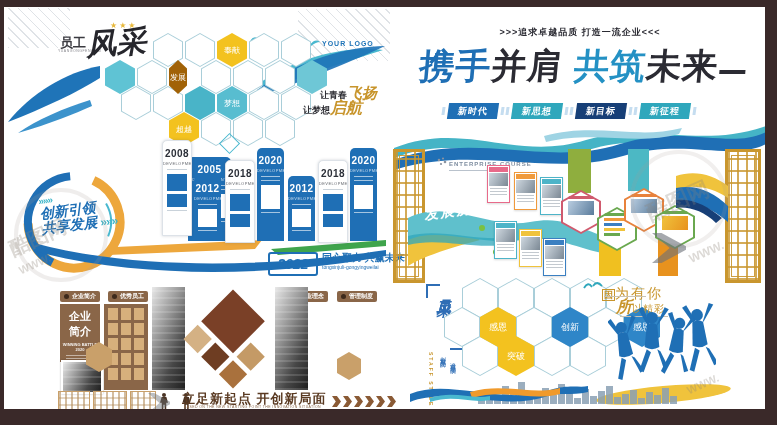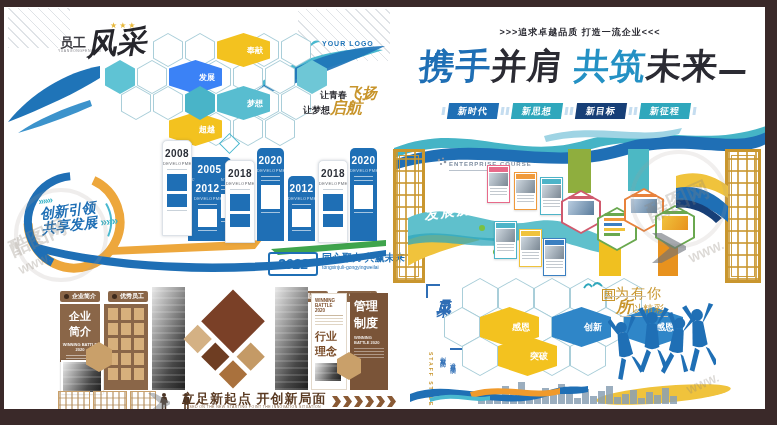--- a/index.html
+++ b/index.html
@@ -8,21 +8,21 @@
   .abs{position:absolute;}
   .t{position:absolute;line-height:1;white-space:nowrap;}
   .script{font-family:"DejaVu Serif",serif;font-style:italic;font-weight:bold;}
   
   .frame{background:#3a2929;z-index:60;}
   
   .hex{position:absolute;clip-path:polygon(50% 0,100% 25%,100% 75%,50% 100%,0 75%,0 25%);}
   .hex.o{background:#a9ced9;}
   .hex.o::after{content:"";position:absolute;inset:1px;background:#fff;
     clip-path:polygon(50% 0,100% 25%,100% 75%,50% 100%,0 75%,0 25%);}
-  .hex.fill{display:flex;align-items:center;justify-content:center;color:#fff;font-weight:bold;padding-left:23px;}
+  .hex.fill{display:flex;align-items:center;justify-content:center;color:#fff;font-weight:normal;}
   
   .tcol{position:absolute;border-radius:5px 5px 0 0;overflow:hidden;text-align:center;}
   .tcol.blue{background:#1f6fb5;color:#fff;}
   .tcol.white{background:#fff;border:1px solid #dde2e8;box-shadow:0 0 3px rgba(60,70,90,.25);color:#2b2f38;}
   .tcol .yr{font-weight:bold;font-size:10px;margin-top:7px;letter-spacing:.5px;}
   .tcol .dev{font-size:4px;opacity:.75;margin-top:2px;letter-spacing:.4px;}
   .tcol .ln{height:1px;margin:3px auto 0;width:70%;}
   .tcol.blue .ln{background:rgba(255,255,255,.6);}
   .tcol.white .ln{background:#c9d2da;}
   .tcol .ph{margin:4px auto 0;width:72%;}
@@ -112,21 +112,21 @@
         <div class="hex o" style="left: 121px; top: 86px; width: 30px; height: 34px;"></div>
         <div class="hex o" style="left: 153px; top: 86px; width: 30px; height: 34px;"></div>
         <div class="hex o" style="left: 249px; top: 86px; width: 30px; height: 34px;"></div>
         <div class="hex o" style="left: 281px; top: 86px; width: 30px; height: 34px;"></div>
         <div class="hex o" style="left: 201px; top: 112px; width: 30px; height: 34px;"></div>
         <div class="hex o" style="left: 233px; top: 112px; width: 30px; height: 34px;"></div>
         <div class="hex o" style="left: 265px; top: 112px; width: 30px; height: 34px;"></div>
       </div>
 
     <div class="hex fill" style="left: 217px; top: 33px; width: 30px; height: 34px; font-size: 8px; background: rgb(243, 194, 31);">奉献</div>
-    <div class="hex fill" style="left: 169px; top: 60px; width: 30px; height: 34px; font-size: 8px; background: #3b82f6;">发展</div>
+    <div class="hex fill" style="left: 169px; top: 60px; width: 18px; height: 34px; font-size: 8px; background: #a16207;">发展</div>
     <div class="hex fill" style="left: 217px; top: 86px; width: 30px; height: 34px; font-size: 8px; background: rgb(88, 189, 208);">梦想</div>
     <div class="hex fill" style="left: 169px; top: 112px; width: 30px; height: 34px; font-size: 8px; background: rgb(243, 194, 31);">超越</div>
     <div class="hex" style="left:105px;top:60px;width:30px;height:34px;background:#5fc3d4;"></div>
     <div class="hex" style="left:185px;top:86px;width:30px;height:34px;background:#49b4c8;"></div>
     <div class="hex" style="left:297px;top:60px;width:30px;height:34px;background:#6ec7d6;"></div>
 
     <div class="t" style="left:320px;top:86px;font-size:9px;font-weight:bold;color:#2e2e34;"><span>让青春</span><span class="script" style="font-size:15px;color:#c8952c;">飞扬</span></div>
     <div class="t" style="left:303px;top:100px;font-size:9px;font-weight:bold;color:#2e2e34;"><span>让梦想</span><span class="script" style="font-size:16px;color:#c8952c;">启航</span></div>
   </section>
 
@@ -393,39 +393,20 @@
 
     <div class="mosaic" style="left:198px;top:304px;">
       <div style="grid-area:1/1/3/3;background:#7a4027;"></div>
       <div style="grid-area:2/3;background:#c49a66;"></div>
       <div style="grid-area:3/1;background:#d4b184;"></div>
       <div style="grid-area:3/2;background:#6e3d22;"></div>
       <div style="grid-area:3/3;background:#a9713d;"></div>
     </div>
     <div class="abs photo" style="left:275px;top:287px;width:33px;height:103px;"></div>
 
-    <div class="abs" style="left:311px;top:293px;width:36px;height:97px;background:#fff;border:1px solid #e2d8ca;padding:4px 3px;box-sizing:border-box;text-align:left;">
-      <div style="font-size:4.5px;font-weight:bold;color:#7a4c28;">WINNING BATTLE 2020</div>
-      <div style="height:1px;background:#cbb9a0;margin:2px 0;"></div>
-      <div style="height:1px;background:#e0d5c4;margin:2px 0;"></div>
-      <div style="height:1px;background:#e0d5c4;margin:2px 0;"></div>
-      <div style="height:1px;background:#e0d5c4;margin:2px 0 4px;"></div>
-      <div style="font-size:11px;font-weight:bold;color:#7a4c28;">行业</div>
-      <div style="font-size:11px;font-weight:bold;color:#7a4c28;">理念</div>
-      <div class="photo" style="position:relative;width:26px;height:18px;margin-top:4px;"></div>
-    </div>
-    <div class="abs" style="left:350px;top:293px;width:38px;height:97px;background:#7a5438;color:#fff;padding:5px 4px;box-sizing:border-box;">
-      <div style="font-size:12px;font-weight:bold;">管理</div>
-      <div style="font-size:12px;font-weight:bold;">制度</div>
-      <div style="font-size:4px;margin-top:3px;opacity:.85;font-weight:bold;">WINNING BATTLE 2020</div>
-      <div style="height:1px;background:rgba(255,255,255,.4);margin:3px 0 0;"></div>
-      <div style="height:1px;background:rgba(255,255,255,.4);margin:2px 0 0;"></div>
-      <div style="height:1px;background:rgba(255,255,255,.4);margin:2px 0 0;"></div>
-      <div style="height:1px;background:rgba(255,255,255,.4);margin:2px 0 0;"></div>
-    </div>
     <div class="hex" style="left:337px;top:352px;width:24px;height:28px;background:#c9a06a;z-index:3;"></div>
 
     
     <div class="stamp" style="left:58px;top:391px;width:30px;height:21px;"></div>
     <div class="stamp" style="left:93px;top:391px;width:32px;height:21px;"></div>
     <div class="stamp" style="left:130px;top:391px;width:24px;height:21px;"></div>
     <span class="person abs" style="left:160px;top:393px;"></span>
     <span class="person abs" style="left:170px;top:393px;"></span>
     <div class="t" style="left:182px;top:392px;font-size:13px;font-weight:900;color:#5a3a22;letter-spacing:1px;">立足新起点  开创新局面</div>
     <div class="t" style="left:184px;top:406px;font-size:3.5px;color:#8a6648;letter-spacing:.4px;">BASED ON THE NEW STARTING POINT THE INNOVATION SITUATION</div>

